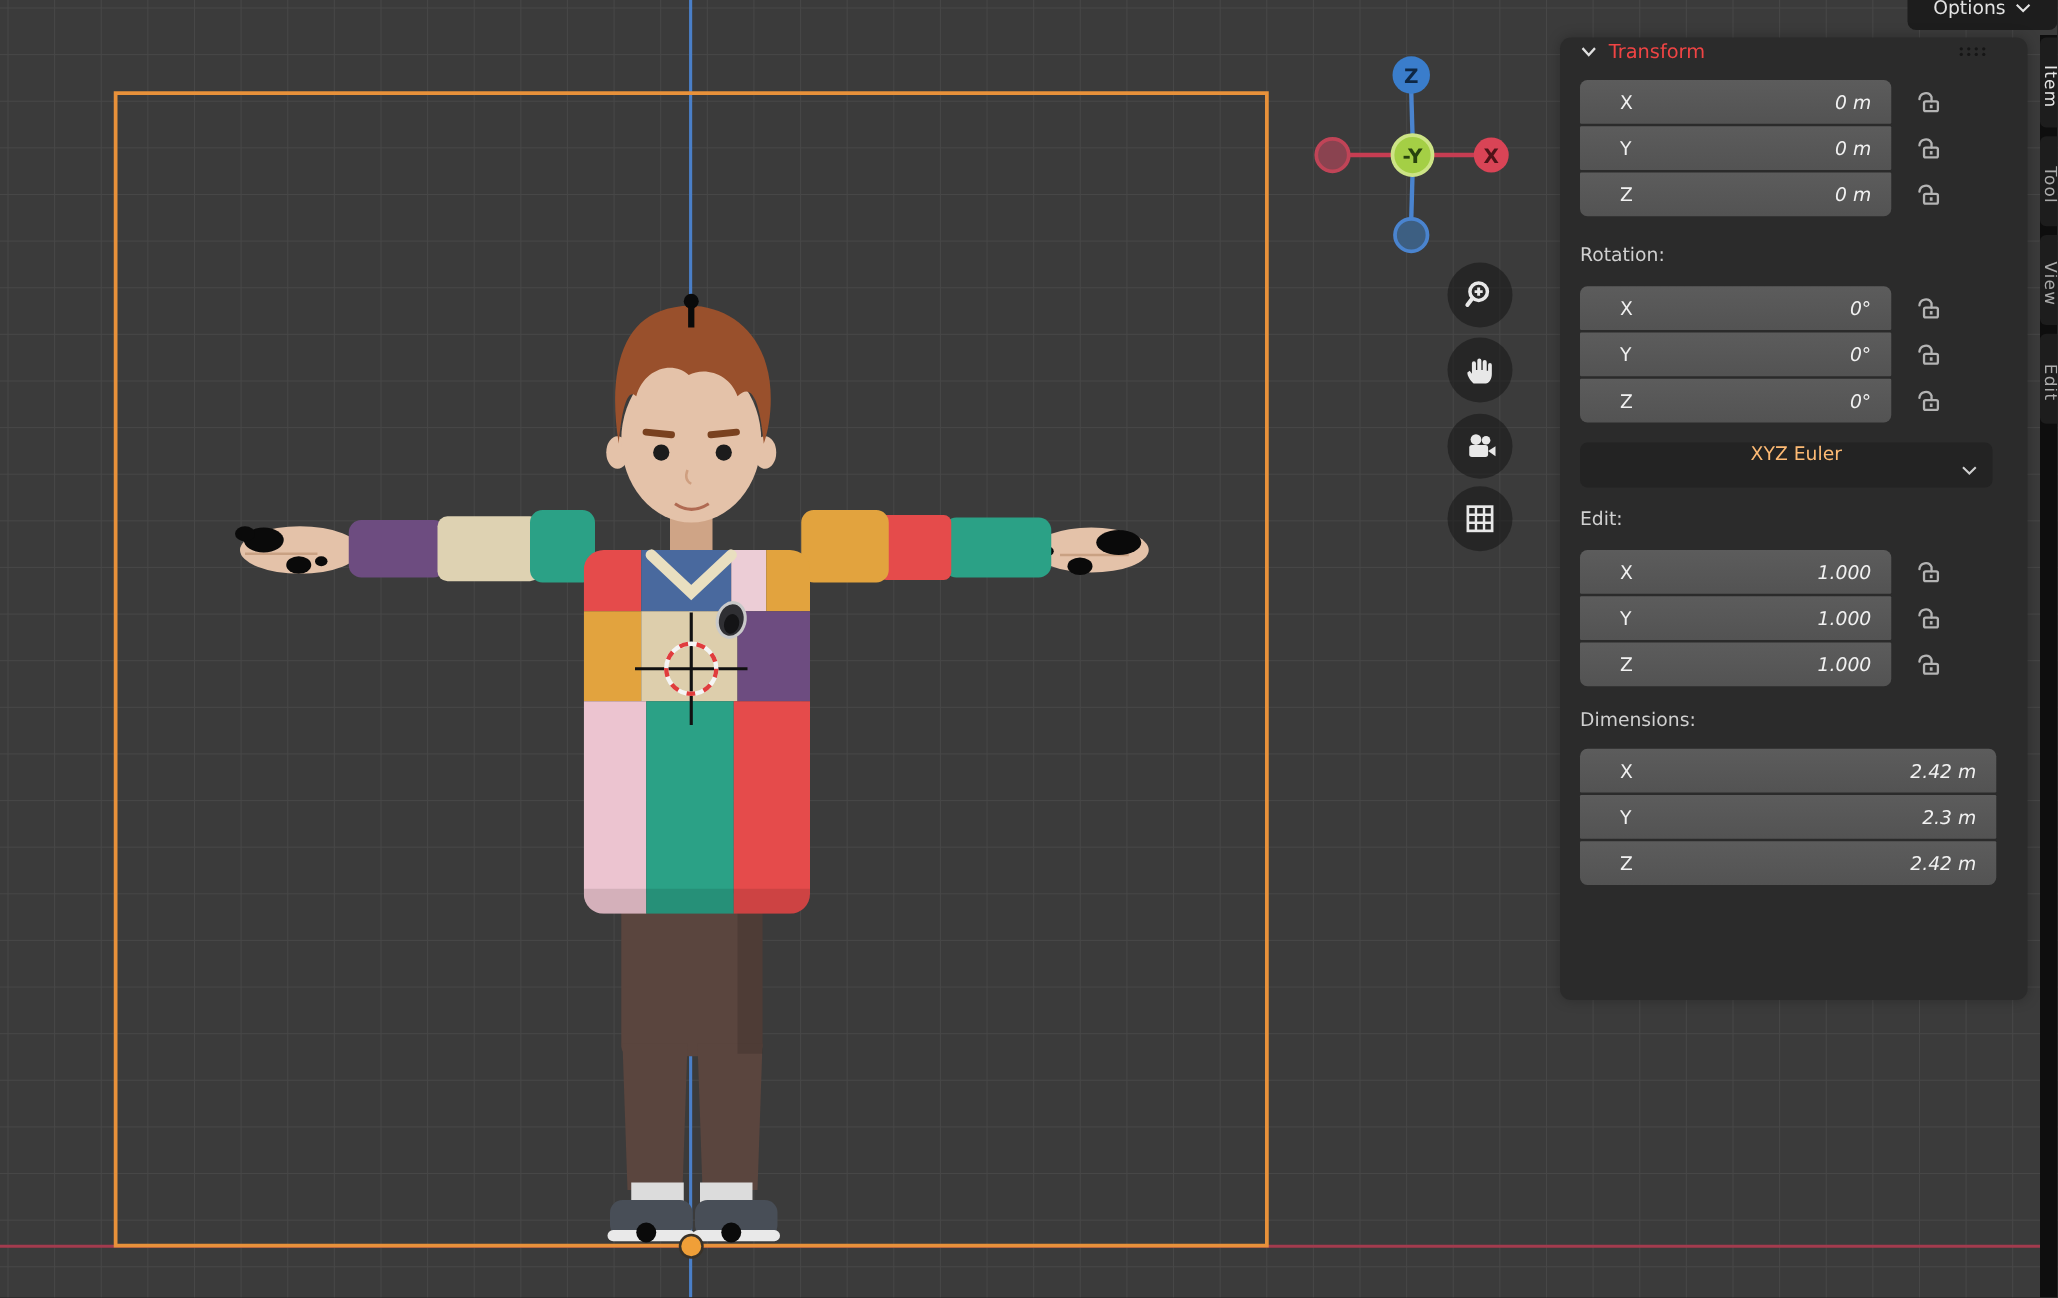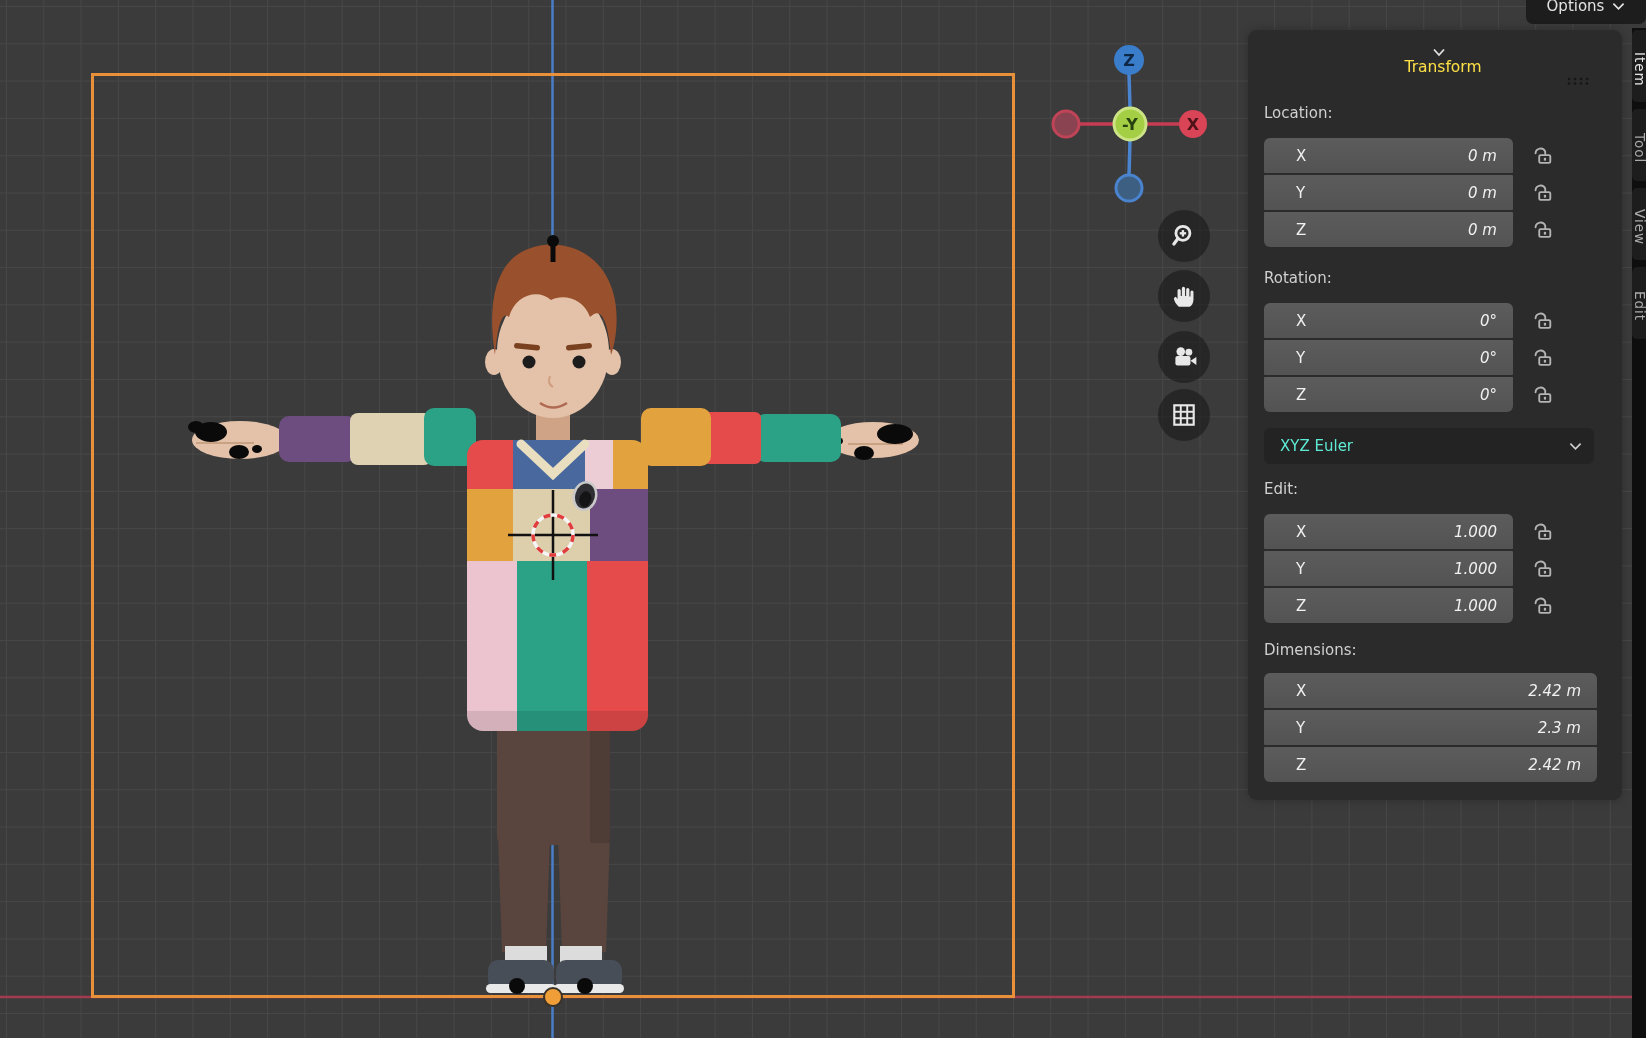--- a/index.html
+++ b/index.html
@@ -22,38 +22,38 @@
   .navbtn{position:absolute;width:52px;height:52px;border-radius:50%;
     background:rgba(22,22,22,0.55);display:flex;align-items:center;justify-content:center;}
   
   .options-btn{position:absolute;left:1526px;top:-12px;width:120px;height:36px;
     background:#1d1d1d;border-radius:7px;display:flex;align-items:center;justify-content:center;
     gap:8px;color:#e3e3e3;font-size:15px;}
   
   .npanel{position:absolute;left:1248px;top:30px;width:374px;height:770px;
     background:var(--c-panel_bg);border-radius:9px;padding-left:16px;
     color:#d6d6d6;font-size:15px;box-shadow:0 0 10px rgba(0,0,0,0.25);}
-  .p-header{display:flex;align-items:center;margin-top:16px;height:22px;color:#fde047;flex-direction:column;}
+  .p-header{display:flex;align-items:center;margin-top:0;height:22px;color:#ef4444;}
   .p-header .chev{margin-right:9px;display:flex;}
   .p-title{font-size:15.5px;}
   .drag-dots{margin-left:auto;margin-right:30px;display:flex;}
   .sec-label{height:22px;color:#d0d0d0;}
   .ml-loc{margin-top:36px;} .ml-rot{margin-top:20px;} .ml-sca{margin-top:16px;} .ml-dim{margin-top:16px;}
   .rows{display:flex;flex-direction:column;}
   .mr-loc{margin-top:12px;} .mr-rot{margin-top:12px;} .mr-sca{margin-top:12px;} .mr-dim{margin-top:10px;}
   .frow{display:flex;align-items:center;margin-bottom:2px;height:35px;}
   .fbox{width:249px;height:35px;display:flex;align-items:center;
     background:linear-gradient(#5c5c5c,#535353);color:#f1f1f1;}
   .fbox.wide{width:333px;}
   .rt{border-radius:6px 6px 1px 1px;} .rm{border-radius:1px;} .rb{border-radius:1px 1px 6px 6px;}
   .axis{margin-left:32px;}
   .val{margin-left:auto;margin-right:16px;font-style:italic;}
   .lock{width:26px;height:26px;margin-left:16px;display:flex;align-items:center;justify-content:center;}
   .dropdown{margin-top:14px;width:330px;height:36px;background:var(--c-field_dark);
-    border-radius:6px;display:flex;align-items:center;color:#5eead4;}
+    border-radius:6px;display:flex;align-items:center;color:#fdba74;flex-direction:column;}
   .dropdown .dlabel{margin-left:16px;}
   .dropdown .chev{margin-left:auto;margin-right:12px;display:flex;}
   
   .tabstrip{position:absolute;right:0;top:28px;width:14px;height:1010px;background:#0e0e0e;}
   .tab{width:14px;background:#1d1d1d;border-radius:5px 0 0 5px;margin-bottom:7px;
     overflow:hidden;display:flex;justify-content:flex-start;align-items:center;}
   .tab span{writing-mode:vertical-rl;font-size:13.5px;color:#aaaaaa;letter-spacing:1px;
     white-space:nowrap;padding-top:6px;}
   .tab.first{margin-top:2px;}
   .tab.active span{color:#e6e6e6;}
@@ -239,21 +239,20 @@
               <circle cx="21" cy="3" r="1.3"></circle>
             <circle cx="3" cy="7.5" r="1.3"></circle>
               <circle cx="9" cy="7.5" r="1.3"></circle>
               <circle cx="15" cy="7.5" r="1.3"></circle>
               <circle cx="21" cy="7.5" r="1.3"></circle>
           </g>
         </svg>
       </span>
     </div>
 
-    <div class="sec-label ml-loc">Location:</div>
     <div class="rows mr-loc">
       <div class="frow">
         <div class="fbox rt">
           <span class="axis">X</span>
           <span class="val">0 m</span>
         </div>
         <span class="lock">
           <svg width="24" height="24" viewBox="0 0 26 26">
               <path d="M6 10 A5.5 5.5 0 0 1 16.5 8.2 V12" fill="none" stroke="#b4b4b4" stroke-width="2" stroke-linecap="round"></path>
               <rect x="10" y="12" width="12" height="8.5" rx="1.5" fill="none" stroke="#b4b4b4" stroke-width="2"></rect>

